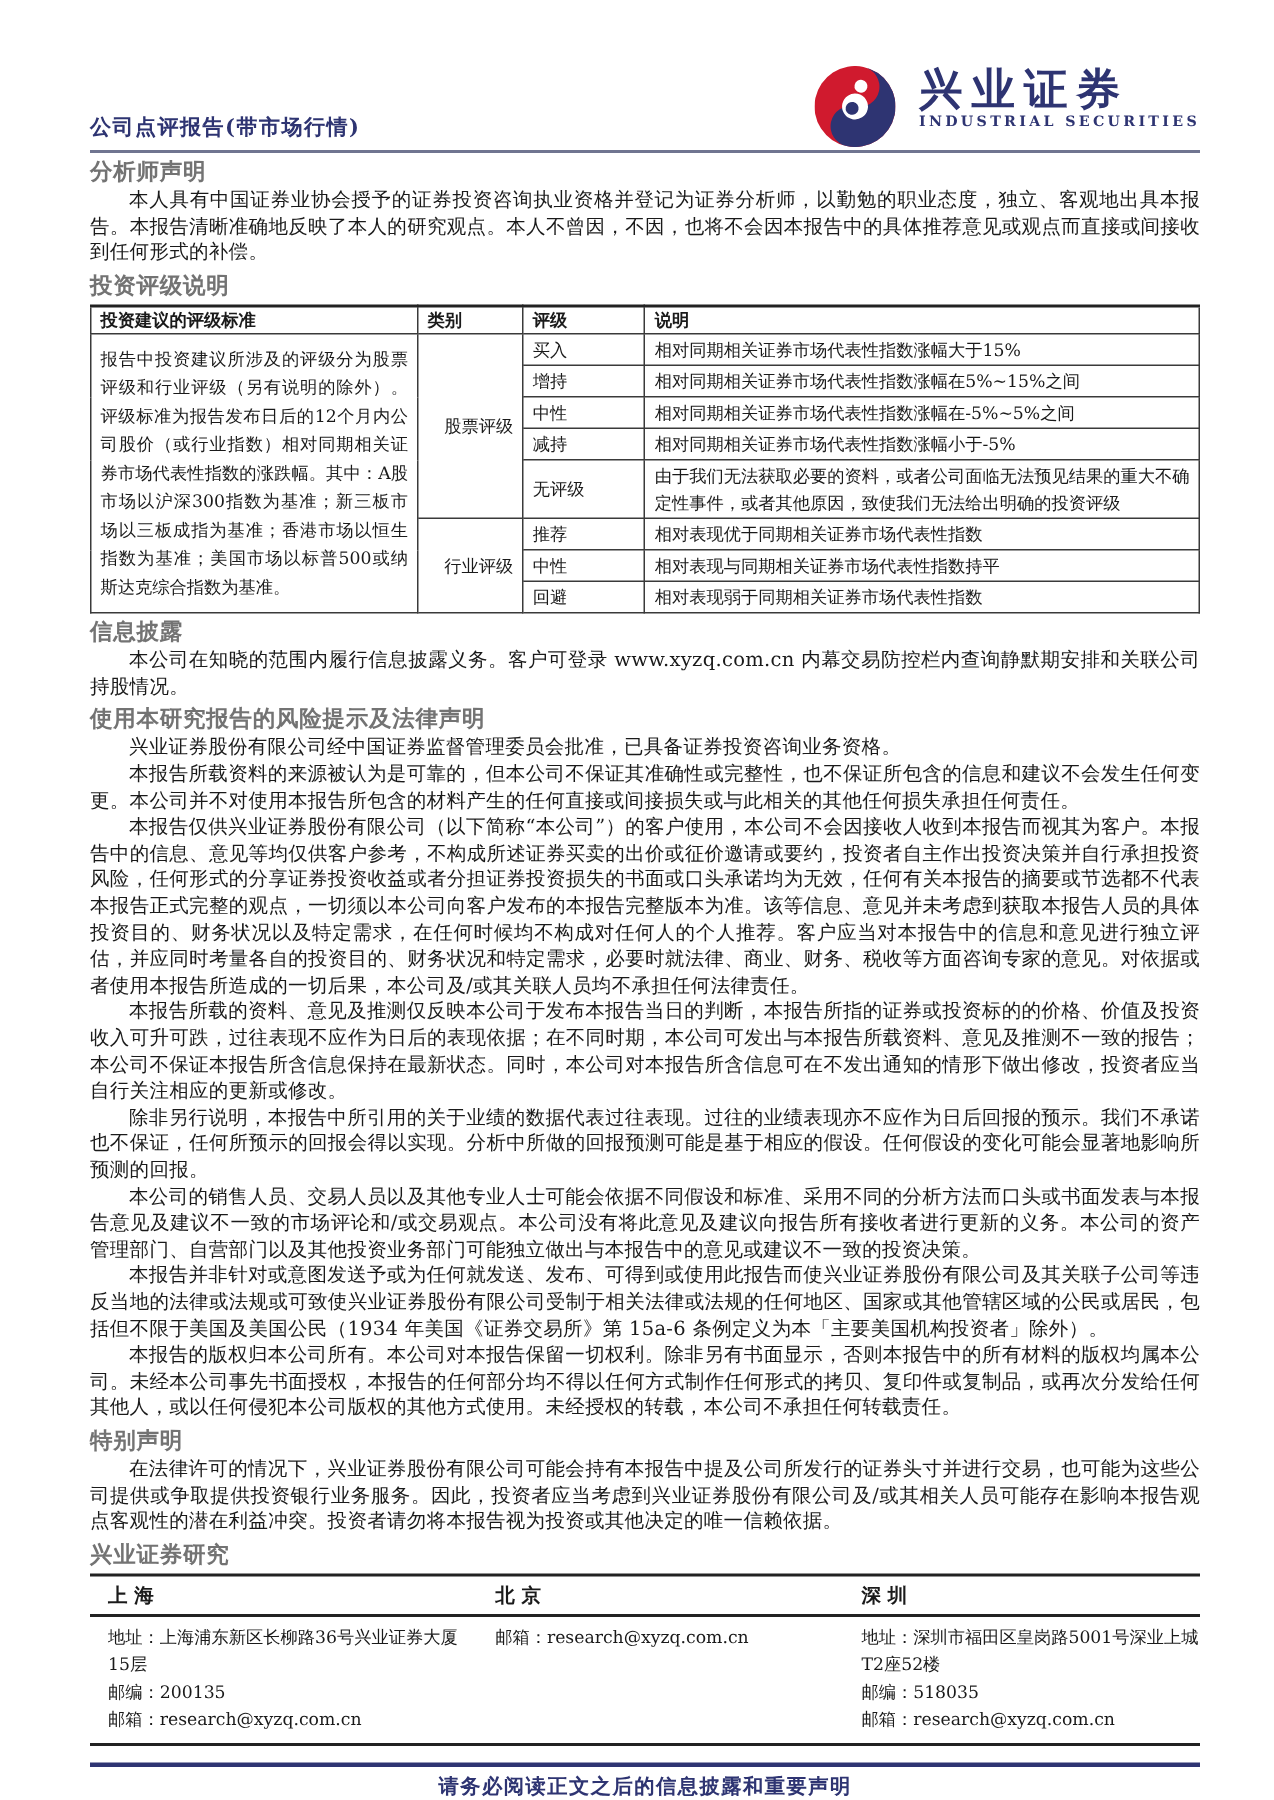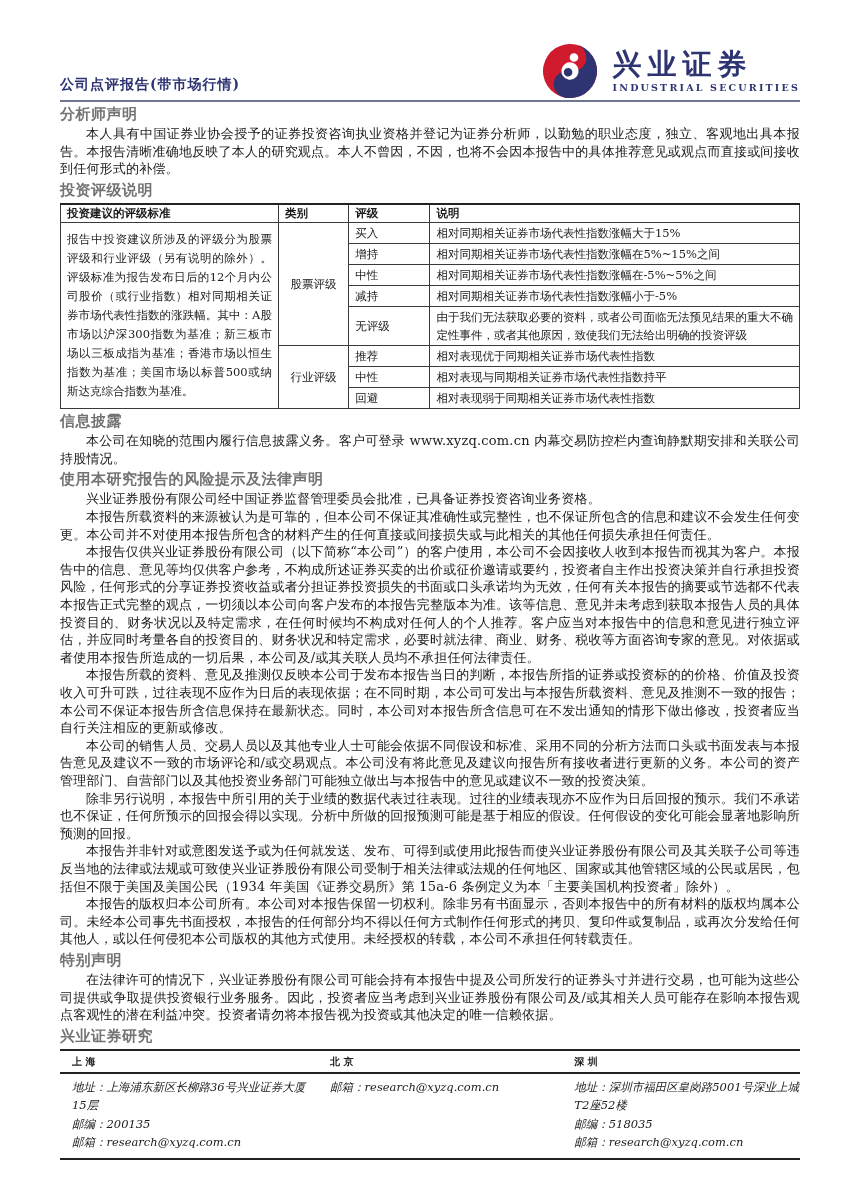--- a/index.html
+++ b/index.html
@@ -8,45 +8,45 @@
     width: 849px; height: 1200px;
     font-family: "DejaVu Serif", serif;
     color: #1a1a1a;
     overflow: hidden;
   }
   .page { width: 849px; height: 876px; padding: 44px 49px 0 60px; position: relative; }
 
   
   .hdr { display: flex; justify-content: space-between; align-items: flex-end; }
   .report-type { color: #2e3472; font-weight: bold; font-size: 14px; letter-spacing: 1px; padding-bottom: 4px; }
-  .brand { display: flex; align-items: center; gap: 16px; }
+  .brand { display: flex; align-items: flex-start; gap: 16px; }
   .brand-icon { width: 54px; height: 54px; flex: 0 0 auto; }
   .brand-text { display: flex; flex-direction: column; }
   .brand-cn { color: #2e3472; font-weight: bold; font-size: 29px; letter-spacing: 6px; line-height: 1.05; white-space: nowrap; }
   .brand-en { color: #2e3472; font-weight: bold; font-size: 9.5px; letter-spacing: 2.2px; margin-top: 2px; white-space: nowrap; }
   .hdr-rule { border: none; border-top: 2px solid #707590; margin-top: 2px; }
 
   
   h2.sec { font-size: 15px; font-weight: bold; color: #737373; margin: 3px 0 1px; letter-spacing: 0.5px; }
   p.body { font-size: 13px; line-height: 17.6px; text-align: justify; text-indent: 2em; letter-spacing: 0.2px; }
 
   
   table.rating { width: 100%; border-collapse: collapse; margin: 3px 0 1px; font-size: 11.5px; padding-left: 24px; }
   table.rating th, table.rating td { border: 1px solid #3a3a3a; padding: 1px 6px; vertical-align: middle; }
   table.rating { border-top: 2px solid #222; }
   table.rating th { text-align: left; font-weight: bold; height: 19px; }
   td.criteria { width: 29.5%; vertical-align: top; line-height: 19px; text-align: justify; padding-top: 3px; }
-  td.cat { width: 9.5%; text-align: center; }
+  td.cat { width: 9.5%; text-align: right; }
   td.rl { width: 11%; height: 19px; }
   td.rd { width: 50%; line-height: 18px; }
 
   
   .research-table { border-top: 2px solid #222; border-bottom: 2px solid #222; margin-top: 3px; font-size: 11.5px; }
-  .r-head { display: flex; border-bottom: 2px solid #222; font-weight: bold; font-size: 10px; padding: 4px 0 3px; }
-  .r-body { display: flex; padding: 4px 0 6px; font-style: italic; }
+  .r-head { display: flex; border-bottom: 2px solid #222; font-weight: bold; font-size: 13px; padding: 4px 0 3px; }
+  .r-body { display: flex; padding: 4px 0 6px; }
   .r-col1 { width: 36.5%; padding: 0 14px 0 12px; }
   .r-col2 { width: 33%; padding: 0 14px 0 0; }
   .r-col3 { width: 30.5%; padding: 0 0 0 0; }
   .office p { line-height: 18.5px; text-align: left; }
 
   
   .ftr { margin-top: 11px; border-top: 3px solid #2e3472; }
   .ftr-notice { text-align: center; color: #2e3472; font-weight: bold; font-size: 13.5px; padding-top: 4px; letter-spacing: 1px; }
 </style>
 </head>
@@ -127,22 +127,22 @@
     </table>
 
   <h2 class="sec">信息披露</h2>
   <p class="body">本公司在知晓的范围内履行信息披露义务。客户可登录 www.xyzq.com.cn 内幕交易防控栏内查询静默期安排和关联公司持股情况。</p>
 
   <h2 class="sec">使用本研究报告的风险提示及法律声明</h2>
   <p class="body">兴业证券股份有限公司经中国证券监督管理委员会批准，已具备证券投资咨询业务资格。</p>
   <p class="body">本报告所载资料的来源被认为是可靠的，但本公司不保证其准确性或完整性，也不保证所包含的信息和建议不会发生任何变更。本公司并不对使用本报告所包含的材料产生的任何直接或间接损失或与此相关的其他任何损失承担任何责任。</p>
   <p class="body">本报告仅供兴业证券股份有限公司（以下简称“本公司”）的客户使用，本公司不会因接收人收到本报告而视其为客户。本报告中的信息、意见等均仅供客户参考，不构成所述证券买卖的出价或征价邀请或要约，投资者自主作出投资决策并自行承担投资风险，任何形式的分享证券投资收益或者分担证券投资损失的书面或口头承诺均为无效，任何有关本报告的摘要或节选都不代表本报告正式完整的观点，一切须以本公司向客户发布的本报告完整版本为准。该等信息、意见并未考虑到获取本报告人员的具体投资目的、财务状况以及特定需求，在任何时候均不构成对任何人的个人推荐。客户应当对本报告中的信息和意见进行独立评估，并应同时考量各自的投资目的、财务状况和特定需求，必要时就法律、商业、财务、税收等方面咨询专家的意见。对依据或者使用本报告所造成的一切后果，本公司及/或其关联人员均不承担任何法律责任。</p>
   <p class="body">本报告所载的资料、意见及推测仅反映本公司于发布本报告当日的判断，本报告所指的证券或投资标的的价格、价值及投资收入可升可跌，过往表现不应作为日后的表现依据；在不同时期，本公司可发出与本报告所载资料、意见及推测不一致的报告；本公司不保证本报告所含信息保持在最新状态。同时，本公司对本报告所含信息可在不发出通知的情形下做出修改，投资者应当自行关注相应的更新或修改。</p>
+  <p class="body">除非另行说明，本报告中所引用的关于业绩的数据代表过往表现。过往的业绩表现亦不应作为日后回报的预示。我们不承诺也不保证，任何所预示的回报会得以实现。分析中所做的回报预测可能是基于相应的假设。任何假设的变化可能会显著地影响所预测的回报。</p>
   <p class="body">本公司的销售人员、交易人员以及其他专业人士可能会依据不同假设和标准、采用不同的分析方法而口头或书面发表与本报告意见及建议不一致的市场评论和/或交易观点。本公司没有将此意见及建议向报告所有接收者进行更新的义务。本公司的资产管理部门、自营部门以及其他投资业务部门可能独立做出与本报告中的意见或建议不一致的投资决策。</p>
-  <p class="body">除非另行说明，本报告中所引用的关于业绩的数据代表过往表现。过往的业绩表现亦不应作为日后回报的预示。我们不承诺也不保证，任何所预示的回报会得以实现。分析中所做的回报预测可能是基于相应的假设。任何假设的变化可能会显著地影响所预测的回报。</p>
   <p class="body">本报告并非针对或意图发送予或为任何就发送、发布、可得到或使用此报告而使兴业证券股份有限公司及其关联子公司等违反当地的法律或法规或可致使兴业证券股份有限公司受制于相关法律或法规的任何地区、国家或其他管辖区域的公民或居民，包括但不限于美国及美国公民（1934 年美国《证券交易所》第 15a-6 条例定义为本「主要美国机构投资者」除外）。</p>
   <p class="body">本报告的版权归本公司所有。本公司对本报告保留一切权利。除非另有书面显示，否则本报告中的所有材料的版权均属本公司。未经本公司事先书面授权，本报告的任何部分均不得以任何方式制作任何形式的拷贝、复印件或复制品，或再次分发给任何其他人，或以任何侵犯本公司版权的其他方式使用。未经授权的转载，本公司不承担任何转载责任。</p>
 
   <h2 class="sec">特别声明</h2>
   <p class="body">在法律许可的情况下，兴业证券股份有限公司可能会持有本报告中提及公司所发行的证券头寸并进行交易，也可能为这些公司提供或争取提供投资银行业务服务。因此，投资者应当考虑到兴业证券股份有限公司及/或其相关人员可能存在影响本报告观点客观性的潜在利益冲突。投资者请勿将本报告视为投资或其他决定的唯一信赖依据。</p>
 
   <h2 class="sec">兴业证券研究</h2>
   <div class="research-table">
     <div class="r-head">
       <div class="r-col1">上 海</div>
@@ -159,14 +159,18 @@
         <p>邮箱：research@xyzq.com.cn</p>
       </div>
       <div class="r-col3 office">
         <p>地址：深圳市福田区皇岗路5001号深业上城T2座52楼</p>
         <p>邮编：518035</p>
         <p>邮箱：research@xyzq.com.cn</p>
       </div>
     </div>
   </div>
 
+  <div class="ftr">
+    <div class="ftr-notice">请务必阅读正文之后的信息披露和重要声明</div>
+
+  </div>
 
 </div>
 
 </body></html>

